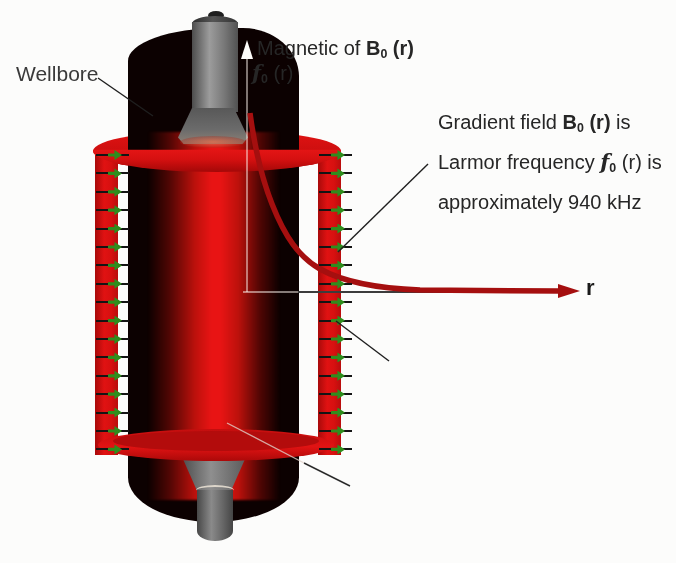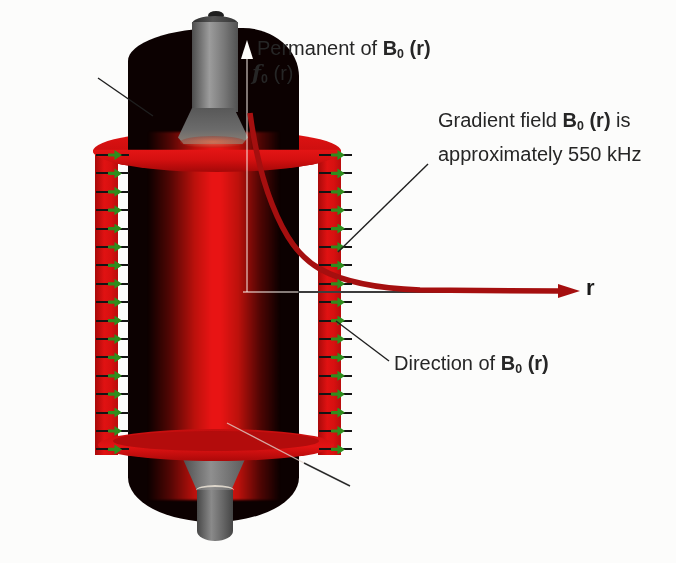--- a/index.html
+++ b/index.html
@@ -111,21 +111,21 @@
     background:linear-gradient(90deg,#474747,#8a8a8a 40%,#636363 75%,#454545);}
 
   
   .label{position:absolute;z-index:8;font-size:20px;line-height:24px;color:#262626;white-space:nowrap;}
   b{font-weight:bold;}
   .sub{font-size:0.62em;font-weight:bold;vertical-align:-0.28em;}
   .fvar{font-family:"DejaVu Serif",serif;font-style:italic;font-weight:bold;font-size:1.05em;}
   #label-wellbore{left:16px;top:62px;font-size:21px;color:#3a3a3a;}
   #label-amplitude{left:257px;top:36px;}
   #label-freq-axis{left:252px;top:61px;}
-  #label-annotation{left:438px;top:106px;line-height:28px;white-space:nowrap;}
+  #label-annotation{left:438px;top:106px;line-height:33px;white-space:nowrap;}
   #label-direction{left:394px;top:351px;}
   #label-mandrel{left:353px;top:472px;}
   #label-r{left:586px;top:276px;font-size:22px;font-weight:bold;color:#1a1a1a;}
 </style>
 </head>
 <body>
 
 <div id="stage">
 
   <div class="abs ring-back"></div>
@@ -161,37 +161,36 @@
   </svg>
 
   <svg class="abs overlay leaders" width="676" height="563">
     <line x1="98" y1="78" x2="153" y2="116" stroke="#1f1f1f" stroke-width="1.4"></line>
     <line x1="338" y1="252" x2="428" y2="164" stroke="#1f1f1f" stroke-width="1.4"></line>
     <line x1="336" y1="321" x2="389" y2="361" stroke="#1f1f1f" stroke-width="1.4"></line>
     <line x1="227" y1="423" x2="304" y2="463" stroke="#e0cfc8" stroke-opacity="0.8" stroke-width="1.4"></line>
     <line x1="304" y1="463" x2="350" y2="486" stroke="#2a2a2a" stroke-width="1.4"></line>
   </svg>
 
+  <div class="label" id="label-wellbore">Wellbore</div>
 
   <div class="label" id="label-amplitude">
-    <span>Permanent of </span><b><span>B</span><span class="sub">0</span><span> (r)</span></b>
+    <span>Magnetic of </span><b><span>B</span><span class="sub">0</span><span> (r)</span></b>
   </div>
 
   <div class="label" id="label-freq-axis">
     <span class="fvar">f</span><span class="sub">0</span><span> (r)</span>
   </div>
 
   <div class="label" id="label-annotation">
     <div><span>Gradient field </span><b><span>B</span><span class="sub">0</span><span> (r)</span></b><span> is</span></div>
-    <div>approximately 550 kHz</div>
-  </div>
-
-  <div class="label" id="label-direction">
-    <span>Direction of </span><b><span>B</span><span class="sub">0</span><span> (r)</span></b>
-  </div>
+    <div><span>Larmor frequency </span><span class="fvar">f</span><span class="sub">0</span><span> (r) is</span></div>
+    <div>approximately 940 kHz</div>
+  </div>
+
 
 
   <div class="label" id="label-r">r</div>
 
 <div class="tick" style="left: 96px; top: 154px; width: 33px;"></div>
     <div class="garrow" style="left: 108px; top: 150px;"></div>
     <div class="tick" style="left: 96px; top: 172.4px; width: 33px;"></div>
     <div class="garrow" style="left: 108px; top: 168.4px;"></div>
     <div class="tick" style="left: 96px; top: 190.8px; width: 33px;"></div>
     <div class="garrow" style="left: 108px; top: 186.8px;"></div>

